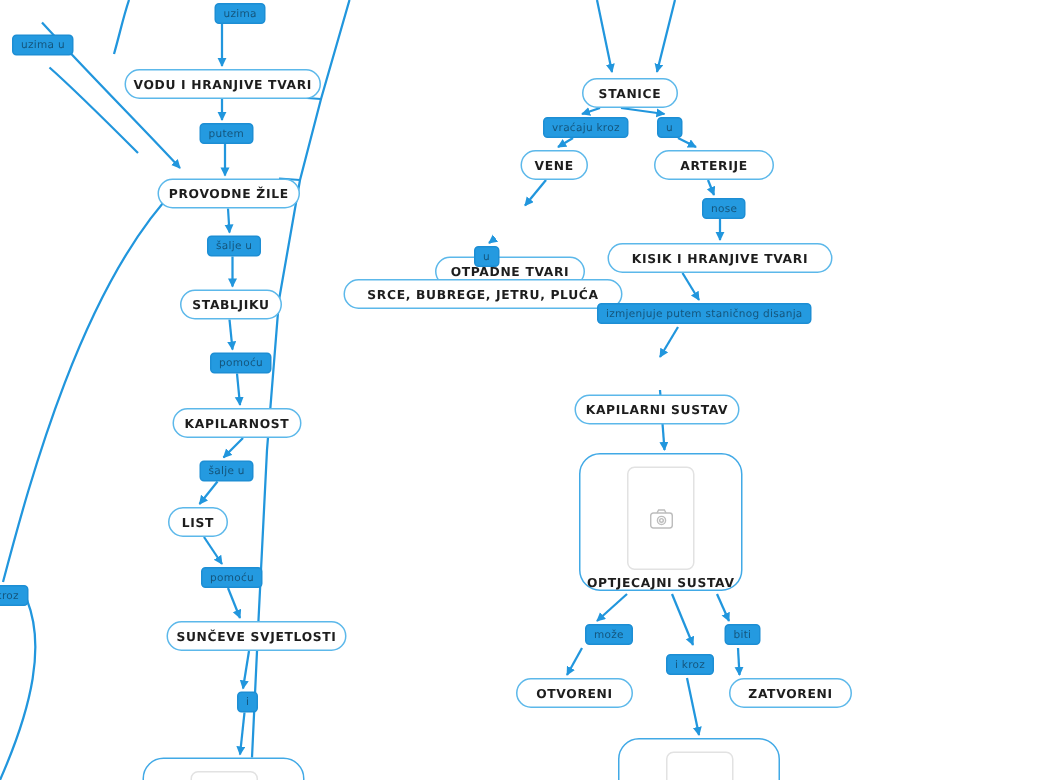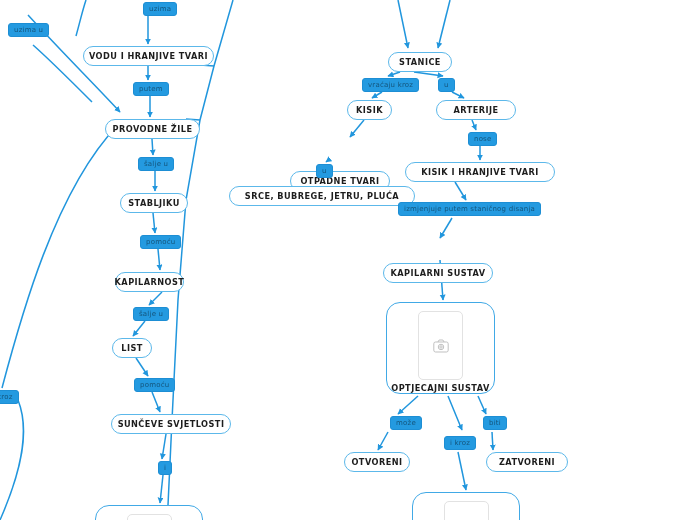--- a/index.html
+++ b/index.html
@@ -131,31 +131,31 @@
       <path d="M478,396 L486,414"></path>
       <path d="M492,432 L493,450"></path>
       <path d="M448,396 L462,430"></path>
       <path d="M458,452 L466,490"></path>
     </g>
   </svg>
 
 <div class="node" style="left: 83px; top: 46px; width: 131px;">VODU I HRANJIVE TVARI</div>
     <div class="node" style="left: 105px; top: 119px; width: 95px;">PROVODNE ŽILE</div>
     <div class="node" style="left: 120px; top: 193px; width: 68px; border-radius: 10px;">STABLJIKU</div>
-    <div class="node" style="left: 115px; top: 272px; width: 69px;">KAPILARNOST</div>
+    <div class="node" style="left: 115px; top: 272px; width: 86px;">KAPILARNOST</div>
     <div class="node" style="left: 112px; top: 338px; width: 40px;">LIST</div>
     <div class="node" style="left: 111px; top: 414px; width: 120px;">SUNČEVE SVJETLOSTI</div>
     <div class="node" style="left: 388px; top: 52px; width: 64px;">STANICE</div>
-    <div class="node" style="left: 347px; top: 100px; width: 45px;">KISIK</div>
+    <div class="node" style="left: 347px; top: 100px; width: 45px;">VENE</div>
     <div class="node" style="left: 436px; top: 100px; width: 80px;">ARTERIJE</div>
     <div class="node" style="left: 290px; top: 139px; width: 100px; margin-top: 32px;">OTPADNE TVARI</div>
     <div class="node" style="left: 405px; top: 162px; width: 150px;">KISIK I HRANJIVE TVARI</div>
     <div class="node" style="left: 229px; top: 186px; width: 186px; text-align: center;">SRCE, BUBREGE, JETRU, PLUĆA</div>
     <div class="node" style="left: 383px; top: 240px; width: 110px; margin-top: 23px;">KAPILARNI SUSTAV</div>
-    <div class="node" style="left: 344px; top: 452px; width: 66px;">OTVORENI</div>
+    <div class="node" style="left: 344px; top: 452px; width: 78px;">OTVORENI</div>
     <div class="node" style="left: 486px; top: 452px; width: 82px;">ZATVORENI</div>
     <div class="chip" style="left: 8px; top: 23px;">uzima u</div>
     <div class="chip" style="left: 143px; top: 2px;">uzima</div>
     <div class="chip" style="left: 133px; top: 82px;">putem</div>
     <div class="chip" style="left: 138px; top: 157px;">šalje u</div>
     <div class="chip" style="left: 140px; top: 235px;">pomoću</div>
     <div class="chip" style="left: 133px; top: 307px;">šalje u</div>
     <div class="chip" style="left: 134px; top: 378px;">pomoću</div>
     <div class="chip" style="left: 158px; top: 461px;">i</div>
     <div class="chip" style="left: -9px; top: 390px;">kroz</div>

